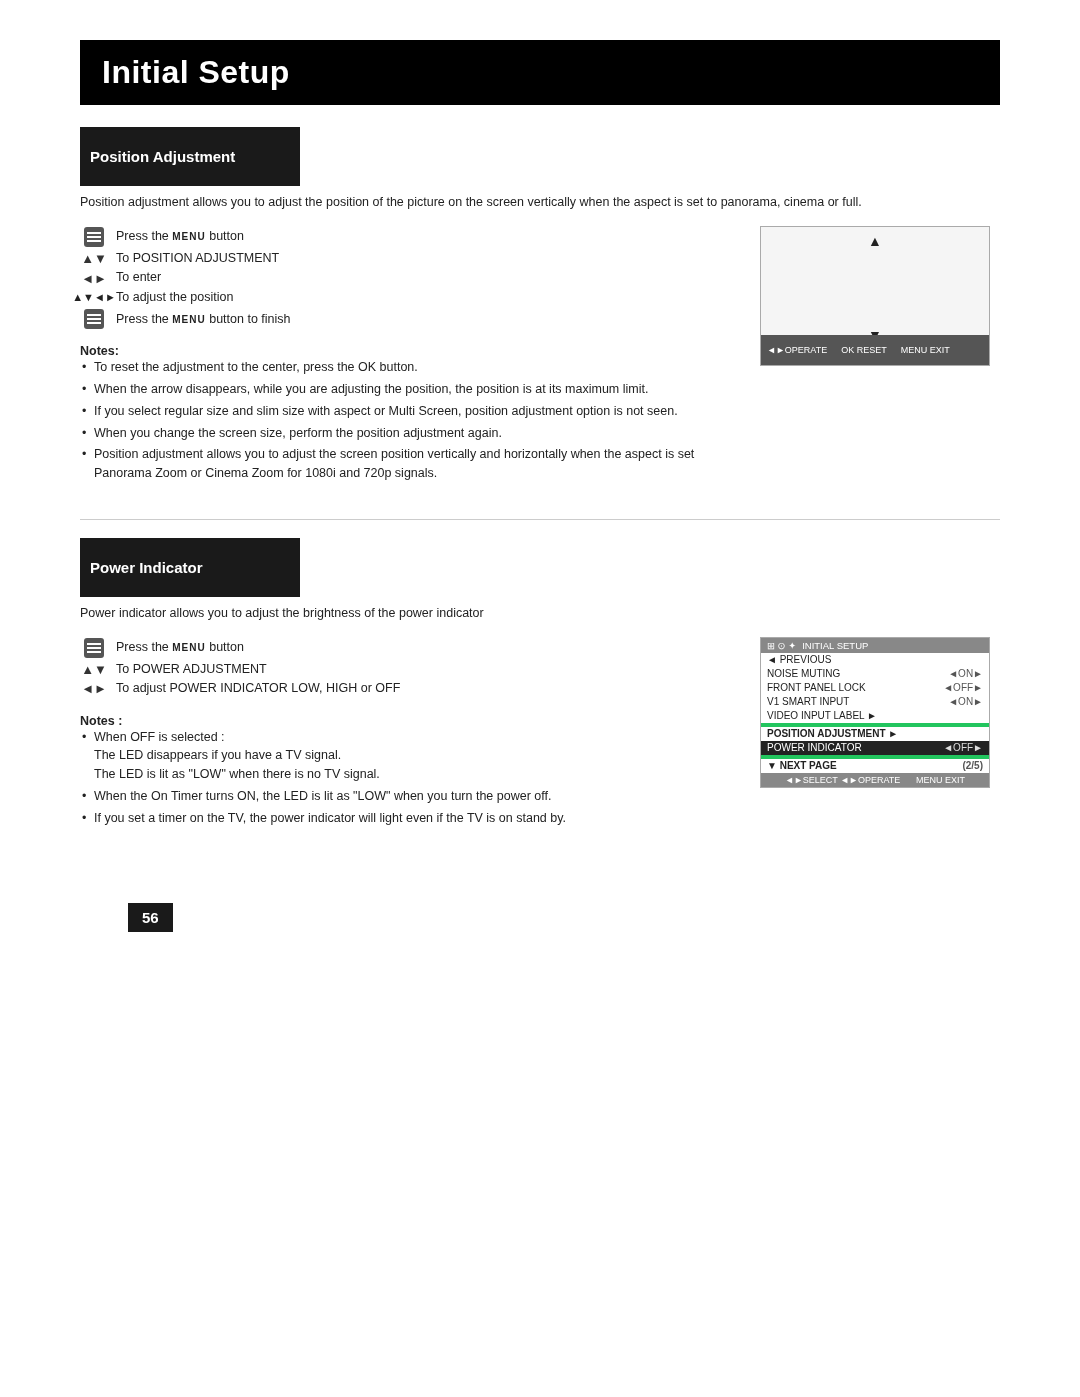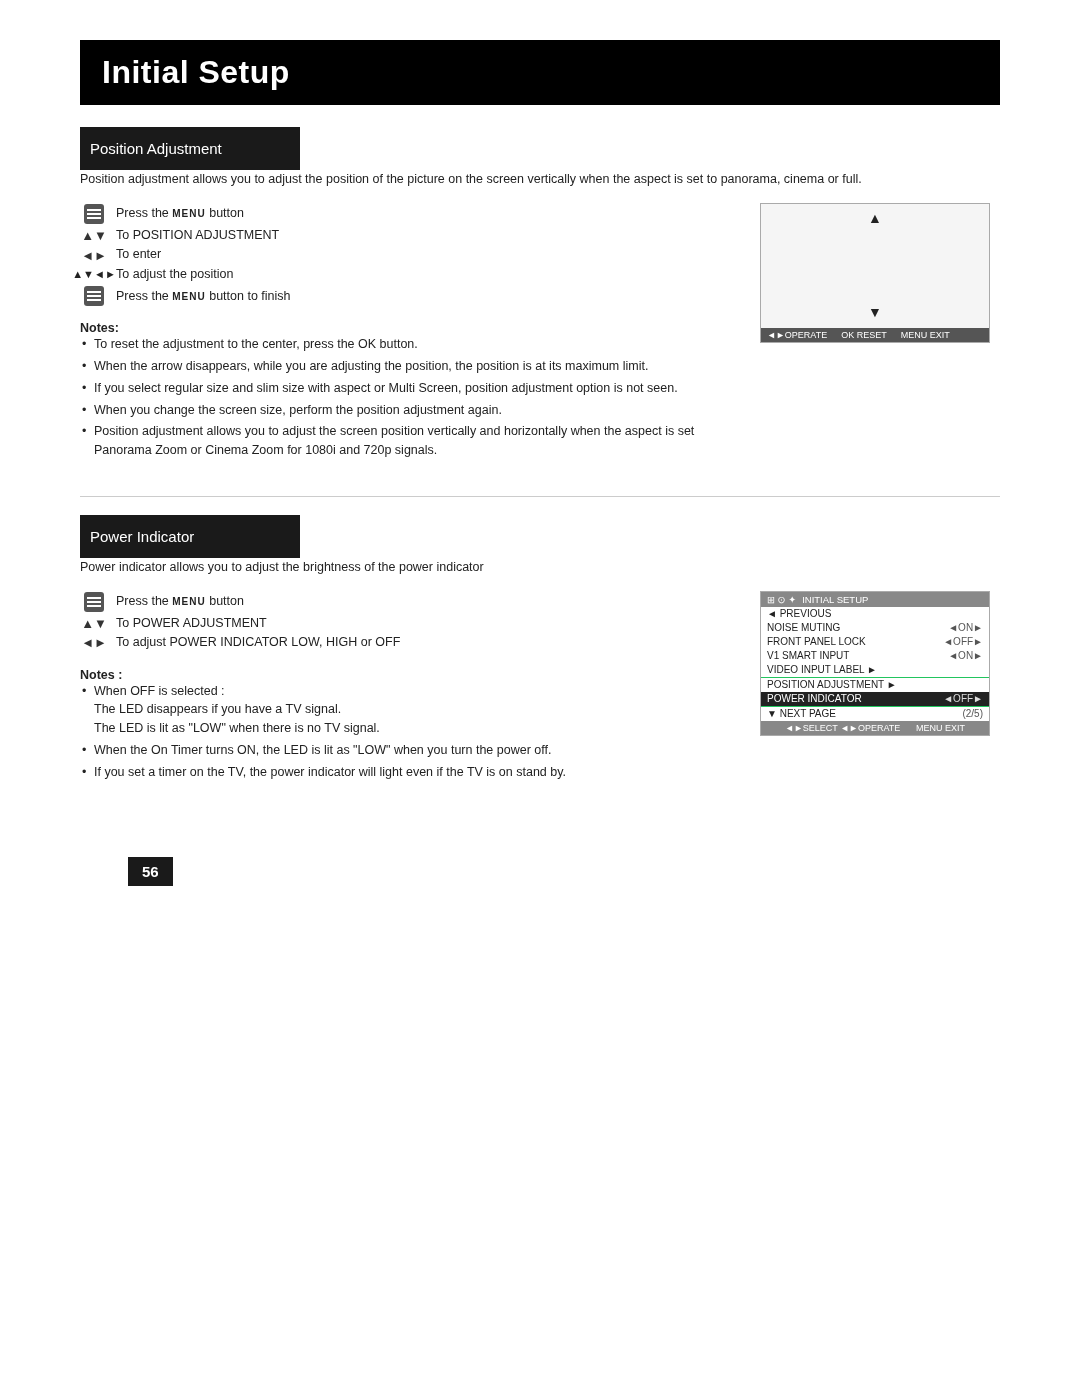--- a/index.html
+++ b/index.html
@@ -18,23 +18,23 @@
       font-size: 32px;
       font-weight: bold;
       padding: 14px 22px 14px 22px;
       margin-bottom: 22px;
       letter-spacing: 0.5px;
     }
     .section-header {
       background: #1a1a1a;
       color: #fff;
       font-size: 15px;
-      font-weight: normal;
-      padding: 13px 10px;
-      margin-bottom: 0;
+      font-weight: bold;
+      padding: 21px 10px;
+      margin-bottom: 7px;
       display: inline-block;
       min-width: 220px;
     }
     .section-desc {
       font-size: 12.5px;
       margin-bottom: 14px;
       line-height: 1.5;
       color: #222;
     }
     .section-block {
@@ -112,21 +112,21 @@
       color: #222;
     }
     .screen-bottom-bar {
       position: absolute;
       bottom: 0;
       left: 0;
       right: 0;
       background: #555;
       color: #fff;
       font-size: 9px;
-      padding: 2px 6px;
+      padding: 10px 6px;
       display: flex;
       flex-direction: row;
       gap: 14px;
       align-items: center;
     }
     .notes-block {
       font-size: 12.5px;
       margin-top: 8px;
       margin-bottom: 8px;
     }
@@ -172,21 +172,22 @@
       padding: 1.5px 6px;
       font-size: 10px;
       border-bottom: none;
       color: #222;
     }
     .menu-row.highlighted {
       background: #222;
       color: #fff;
     }
     .menu-row.section-separator {
-      border-top: 1px solid #22c55e;
+      border-top: 4px solid #22c55e;
+      font-weight: bold;
     }
     .menu-bottom-bar {
       background: #888;
       color: #fff;
       padding: 2px 24px;
       font-size: 9px;
       display: flex;
       flex-direction: row;
       justify-content: space-between;
     }

